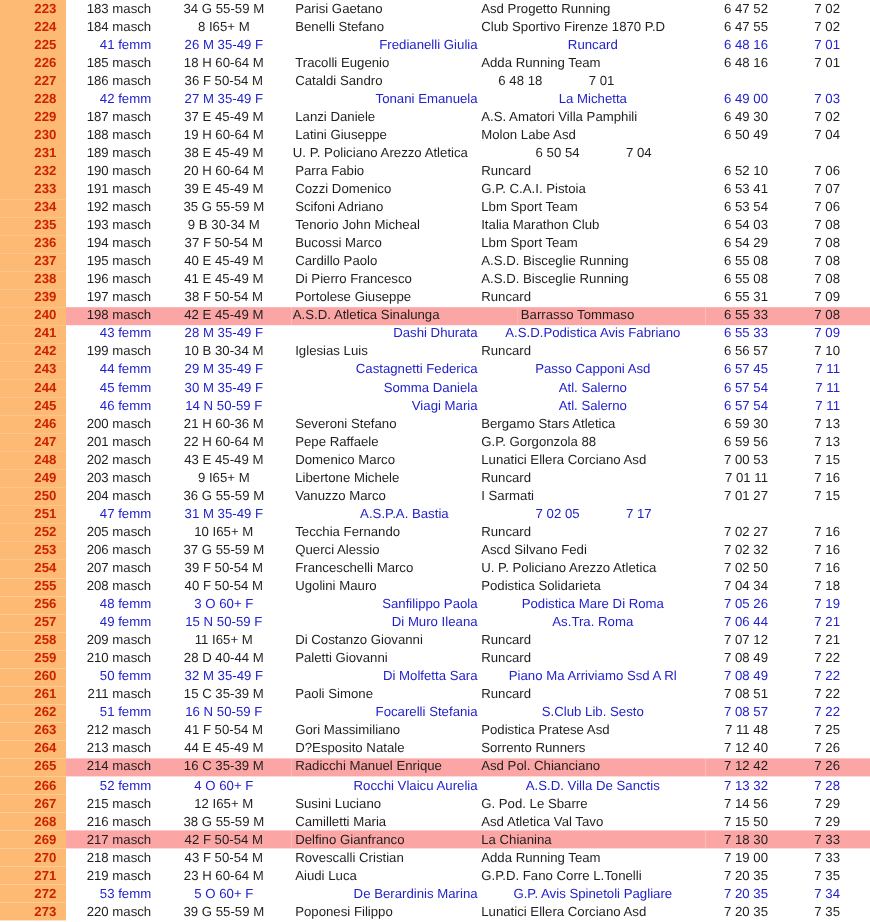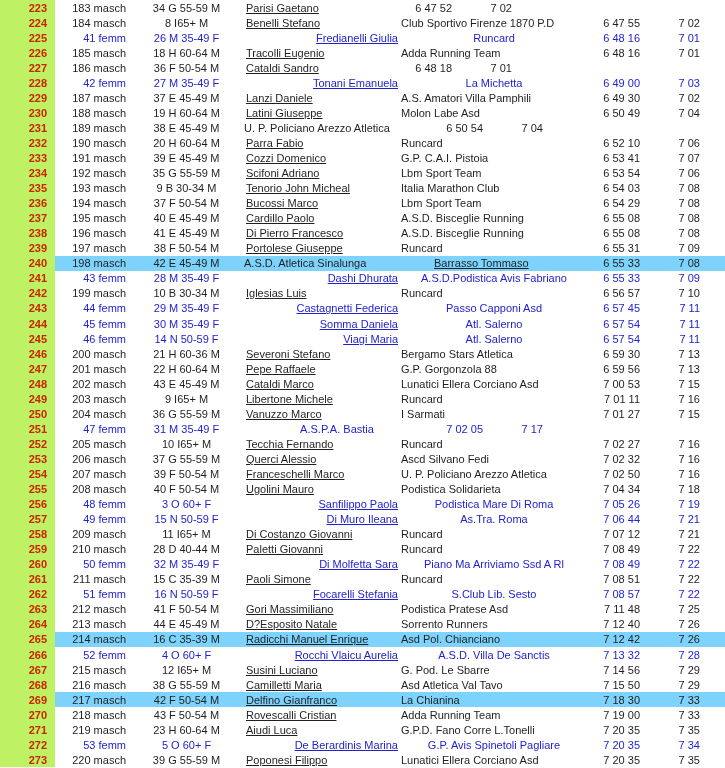--- a/index.html
+++ b/index.html
@@ -6,61 +6,64 @@
   body{
     width:725px;height:768px;background:#ffffff;overflow:hidden;
     font-family:"Liberation Sans","DejaVu Sans",sans-serif;
     font-size:11px;color:#1f1f1f;
   }
   .results-table{width:725px;height:768px;display:flex;flex-direction:column;}
   .row{display:flex;flex:0 0 auto;height:15.0588px;align-items:center;}
   .cell{box-sizing:border-box;white-space:nowrap;overflow:hidden;height:100%;
         display:flex;align-items:center;}
   .cell > span{width:100%;}
-  .c-rank{width:55px;background:#bef264;color:#cc2200;font-weight:bold;
+  .c-rank{width:55px;background:#fdba74;color:#cc2200;font-weight:bold;
           justify-content:flex-end;padding-right:8px;}
   .c-rank > span{text-align:right;}
   .c-pg{width:75px;justify-content:flex-end;padding-right:4px;}
   .c-pg > span{text-align:right;}
   .c-cat{width:113px;justify-content:center;}
   .c-cat > span{text-align:center;}
-  .c-name{width:157px;padding-left:3px;text-decoration:underline;}
+  .c-name{width:157px;padding-left:3px;}
   .c-name > span{text-align:left;}
   .c-team{width:188px;padding-left:1px;}
   .c-team > span{text-align:left;}
   .c-time{width:52px;justify-content:flex-end;padding-right:0px;}
   .c-time > span{text-align:right;}
   .c-pace{width:85px;justify-content:flex-end;padding-right:25px;}
   .c-pace > span{text-align:right;}
   
   .row.f{color:#2222cc;}
   .row.f .c-name{padding-left:0;padding-right:2px;}
   .row.f .c-name > span{text-align:right;}
   .row.f .c-team{padding-left:0;}
   .row.f .c-team > span{text-align:center;}
   
-  .row.hl .cell:not(.c-rank){background:#7dd3fc;}
+  .row.hl .cell:not(.c-rank){background:#fca5a5;}
 </style>
 </head>
 <body>
 
 <div class="results-table" id="table-root">
   <div class="row">
     <div class="cell c-rank">
         <span>223</span>
       </div>
     <div class="cell c-pg">
         <span>183 masch</span>
       </div>
     <div class="cell c-cat">
         <span>34 G 55-59 M</span>
       </div>
     <div class="cell c-name">
         <span>Parisi Gaetano</span>
       </div>
+    <div class="cell c-team">
+        <span>Asd Progetto Running</span>
+      </div>
     <div class="cell c-time">
         <span>6 47 52</span>
       </div>
     <div class="cell c-pace">
         <span>7 02</span>
       </div>
   </div>
 
   <div class="row">
     <div class="cell c-rank">
@@ -636,21 +639,21 @@
     <div class="cell c-rank">
         <span>248</span>
       </div>
     <div class="cell c-pg">
         <span>202 masch</span>
       </div>
     <div class="cell c-cat">
         <span>43 E 45-49 M</span>
       </div>
     <div class="cell c-name">
-        <span>Cataldi Marco</span>
+        <span>Domenico Marco</span>
       </div>
     <div class="cell c-team">
         <span>Lunatici Ellera Corciano Asd</span>
       </div>
     <div class="cell c-time">
         <span>7 00 53</span>
       </div>
     <div class="cell c-pace">
         <span>7 15</span>
       </div>

